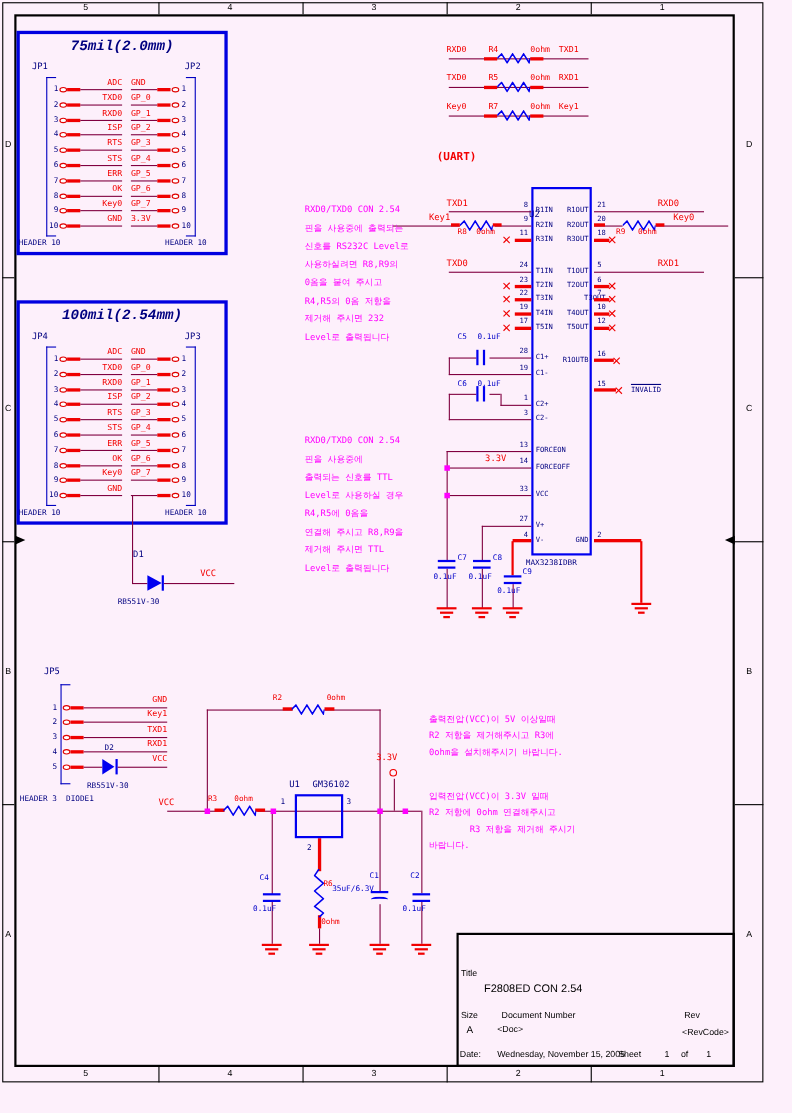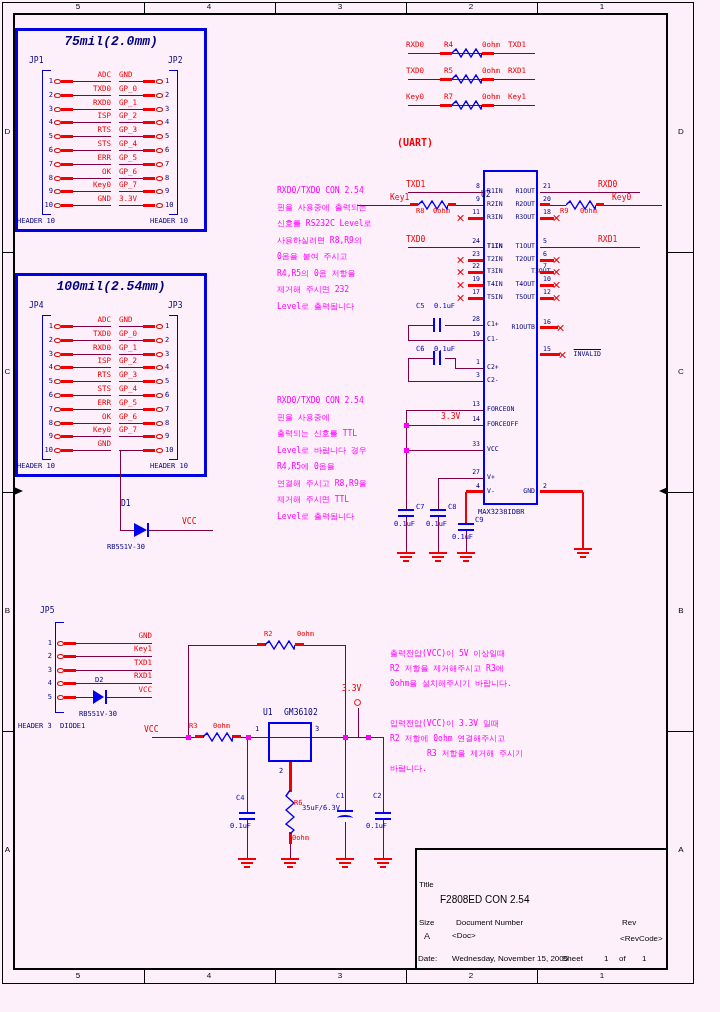--- a/index.html
+++ b/index.html
@@ -337,21 +337,21 @@
     <div class="t red" style="left: 508px; top: 93px; font-size: 7.5px;">Key1</div>
     <div class="abs" style="left: 483px; top: 170px; width: 55px; height: 335px; border: 2px solid rgb(0, 0, 240);"></div>
     <div class="t navy" style="left: 481px; top: 146px; font-size: 8px; margin-top: 44px;">U2</div>
     <div class="t navy" style="left: 478px; top: 508px; font-size: 7px;">MAX3238IDBR</div>
     <div class="t navy" style="left: 487px; top: 188px; font-size: 6.5px; width: 49px;">R1IN</div>
     <div class="t navy" style="left: 452px; top: 183px; font-size: 6.5px; width: 28px; text-align: right;">8</div>
     <div class="t navy" style="left: 487px; top: 201px; font-size: 6.5px; width: 49px;">R2IN</div>
     <div class="t navy" style="left: 452px; top: 196px; font-size: 6.5px; width: 28px; text-align: right;">9</div>
     <div class="t navy" style="left: 487px; top: 214px; font-size: 6.5px; width: 49px;">R3IN</div>
     <div class="t navy" style="left: 452px; top: 209px; font-size: 6.5px; width: 28px; text-align: right;">11</div>
-    <div class="t navy" style="left: 487px; top: 243px; font-size: 6.5px; width: 49px; font-weight: bold;">T1IN</div>
+    <div class="t navy" style="left: 487px; top: 243px; font-size: 6.5px; width: 49px;">T1IN</div>
     <div class="t navy" style="left: 452px; top: 238px; font-size: 6.5px; width: 28px; text-align: right;">24</div>
     <div class="t navy" style="left: 487px; top: 256px; font-size: 6.5px; width: 49px;">T2IN</div>
     <div class="t navy" style="left: 452px; top: 251px; font-size: 6.5px; width: 28px; text-align: right;">23</div>
     <div class="t navy" style="left: 487px; top: 268px; font-size: 6.5px; width: 49px;">T3IN</div>
     <div class="t navy" style="left: 452px; top: 263px; font-size: 6.5px; width: 28px; text-align: right;">22</div>
     <div class="t navy" style="left: 487px; top: 281px; font-size: 6.5px; width: 49px;">T4IN</div>
     <div class="t navy" style="left: 452px; top: 276px; font-size: 6.5px; width: 28px; text-align: right;">19</div>
     <div class="t navy" style="left: 487px; top: 294px; font-size: 6.5px; width: 49px;">T5IN</div>
     <div class="t navy" style="left: 452px; top: 289px; font-size: 6.5px; width: 28px; text-align: right;">17</div>
     <div class="t navy" style="left: 487px; top: 321px; font-size: 6.5px; width: 49px;">C1+</div>
@@ -597,21 +597,21 @@
     <div class="abs cr" style="left: 336px; top: 858px; width: 18px; height: 2px;"></div>
     <div class="abs cr" style="left: 339px; top: 862px; width: 12px; height: 2px;"></div>
     <div class="abs cr" style="left: 342px; top: 866px; width: 6px; height: 2px;"></div>
     <div class="abs cr" style="left: 374px; top: 858px; width: 18px; height: 2px;"></div>
     <div class="abs cr" style="left: 377px; top: 862px; width: 12px; height: 2px;"></div>
     <div class="abs cr" style="left: 380px; top: 866px; width: 6px; height: 2px;"></div>
     <div class="t red" style="left: 144px; top: 725px; font-size: 8px;">VCC</div>
     <div class="t red" style="left: 342px; top: 684px; font-size: 8px;">3.3V</div>
     <div class="t red" style="left: 189px; top: 722px; font-size: 7px;">R3</div>
     <div class="t red" style="left: 213px; top: 722px; font-size: 7px;">0ohm</div>
-    <div class="t red" style="left: 264px; top: 630px; font-size: 7px;">R2</div>
+    <div class="t red" style="left: 248px; top: 630px; font-size: 7px;">R2</div>
     <div class="t red" style="left: 297px; top: 630px; font-size: 7px;">0ohm</div>
     <div class="t navy" style="left: 263px; top: 708px; font-size: 8px;">U1</div>
     <div class="t navy" style="left: 284px; top: 708px; font-size: 8px;">GM36102</div>
     <div class="t navy" style="left: 255px; top: 725px; font-size: 7px;">1</div>
     <div class="t navy" style="left: 315px; top: 725px; font-size: 7px;">3</div>
     <div class="t navy" style="left: 279px; top: 767px; font-size: 7px;">2</div>
     <div class="t red" style="left: 294px; top: 799px; font-size: 7px;">R6</div>
     <div class="t red" style="left: 292px; top: 834px; font-size: 7px;">0ohm</div>
     <div class="t blue" style="left: 236px; top: 794px; font-size: 7px;">C4</div>
     <div class="t blue" style="left: 230px; top: 822px; font-size: 7px;">0.1uF</div>
@@ -623,21 +623,21 @@
     <div class="t mag" style="left: 277px; top: 202.5px; font-size: 8px;">핀을 사용중에 출력되는</div>
     <div class="t mag" style="left: 277px; top: 219px; font-size: 8px;">신호를 RS232C Level로</div>
     <div class="t mag" style="left: 277px; top: 235.5px; font-size: 8px;">사용하실려면 R8,R9의</div>
     <div class="t mag" style="left: 277px; top: 252px; font-size: 8px;">0옴을 붙여 주시고</div>
     <div class="t mag" style="left: 277px; top: 268.5px; font-size: 8px;">R4,R5의 0옴 저항을</div>
     <div class="t mag" style="left: 277px; top: 285px; font-size: 8px;">제거해 주시면 232</div>
     <div class="t mag" style="left: 277px; top: 301.5px; font-size: 8px;">Level로 출력됩니다</div>
     <div class="t mag" style="left: 277px; top: 396px; font-size: 8px;">RXD0/TXD0 CON 2.54</div>
     <div class="t mag" style="left: 277px; top: 412.5px; font-size: 8px;">핀을 사용중에</div>
     <div class="t mag" style="left: 277px; top: 429px; font-size: 8px;">출력되는 신호를 TTL</div>
-    <div class="t mag" style="left: 277px; top: 445.5px; font-size: 8px;">Level로 바랍니다 경우</div>
+    <div class="t mag" style="left: 277px; top: 445.5px; font-size: 8px;">Level로 사용하실 경우</div>
     <div class="t mag" style="left: 277px; top: 462px; font-size: 8px;">R4,R5에 0옴을</div>
     <div class="t mag" style="left: 277px; top: 478.5px; font-size: 8px;">연결해 주시고 R8,R9을</div>
     <div class="t mag" style="left: 277px; top: 495px; font-size: 8px;">제거해 주시면 TTL</div>
     <div class="t mag" style="left: 277px; top: 511.5px; font-size: 8px;">Level로 출력됩니다</div>
     <div class="t mag" style="left: 390px; top: 649px; font-size: 8px;">출력전압(VCC)이 5V 이상일때</div>
     <div class="t mag" style="left: 390px; top: 664px; font-size: 8px;">R2 저항을 제거해주시고 R3에</div>
     <div class="t mag" style="left: 390px; top: 679px; font-size: 8px;">0ohm을 설치해주시기 바랍니다.</div>
     <div class="t mag" style="left: 390px; top: 719px; font-size: 8px;">입력전압(VCC)이 3.3V 일때</div>
     <div class="t mag" style="left: 390px; top: 734px; font-size: 8px;">R2 저항에 0ohm 연결해주시고</div>
     <div class="t mag" style="left: 390px; top: 749px; font-size: 8px; margin-left: 37px;">R3 저항을 제거해 주시기</div>

